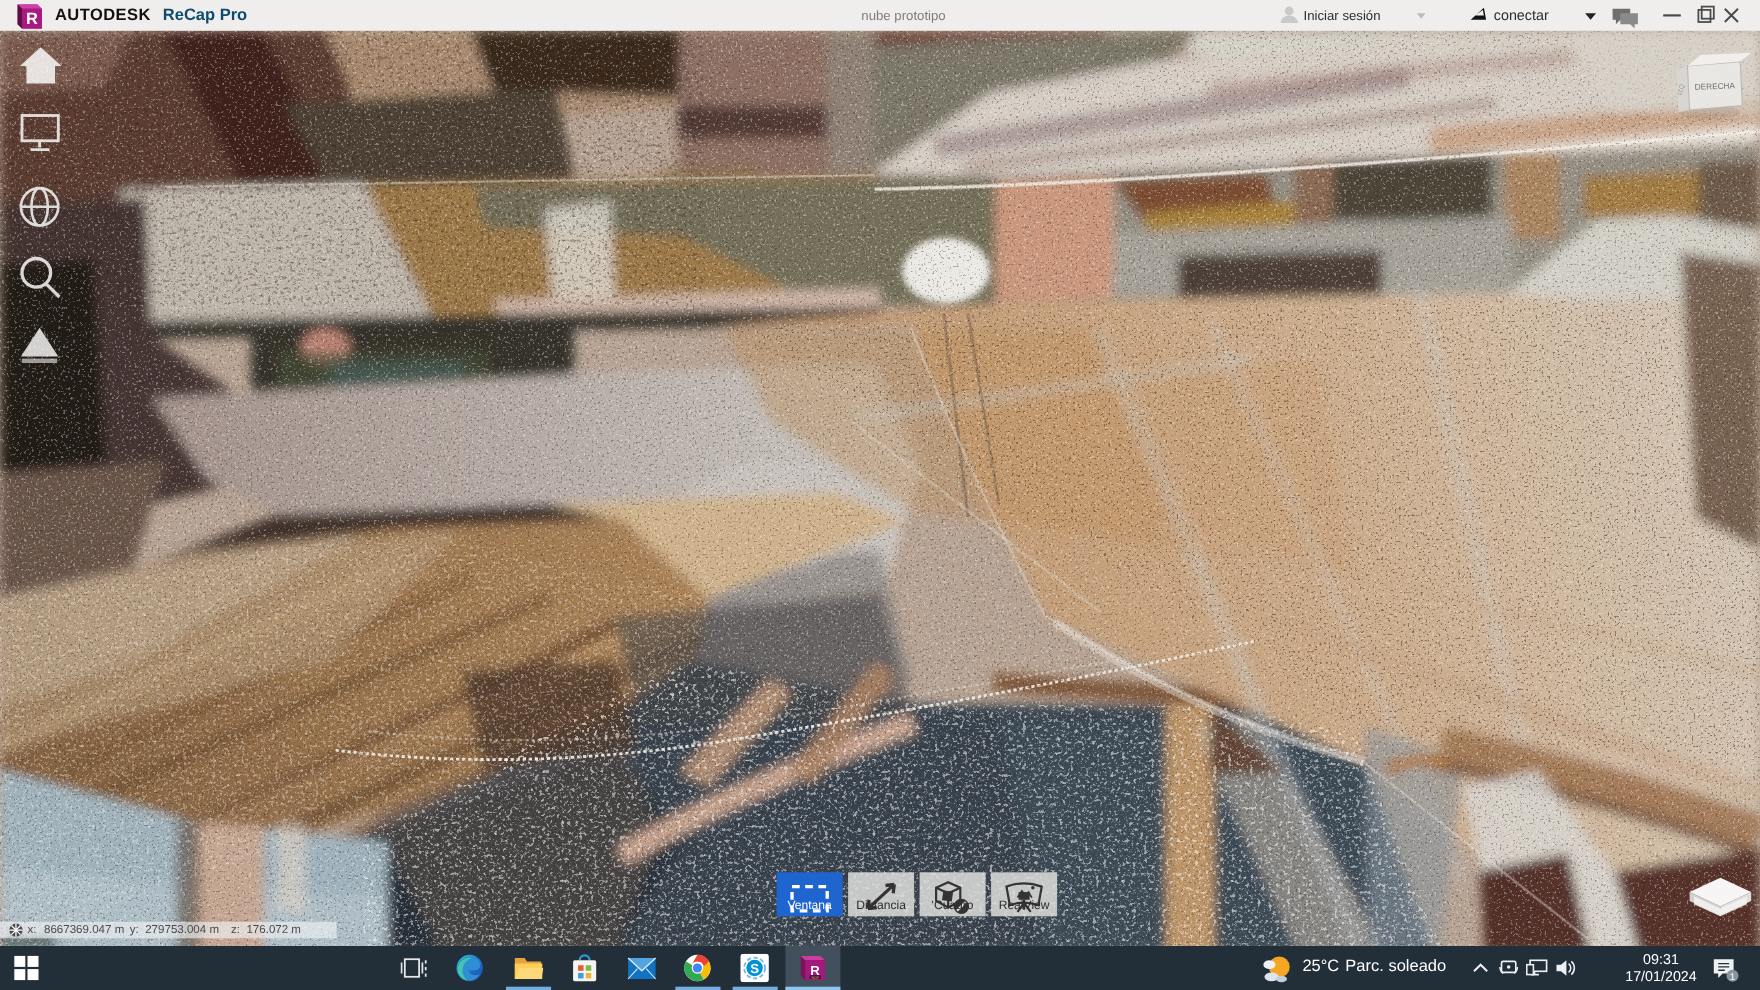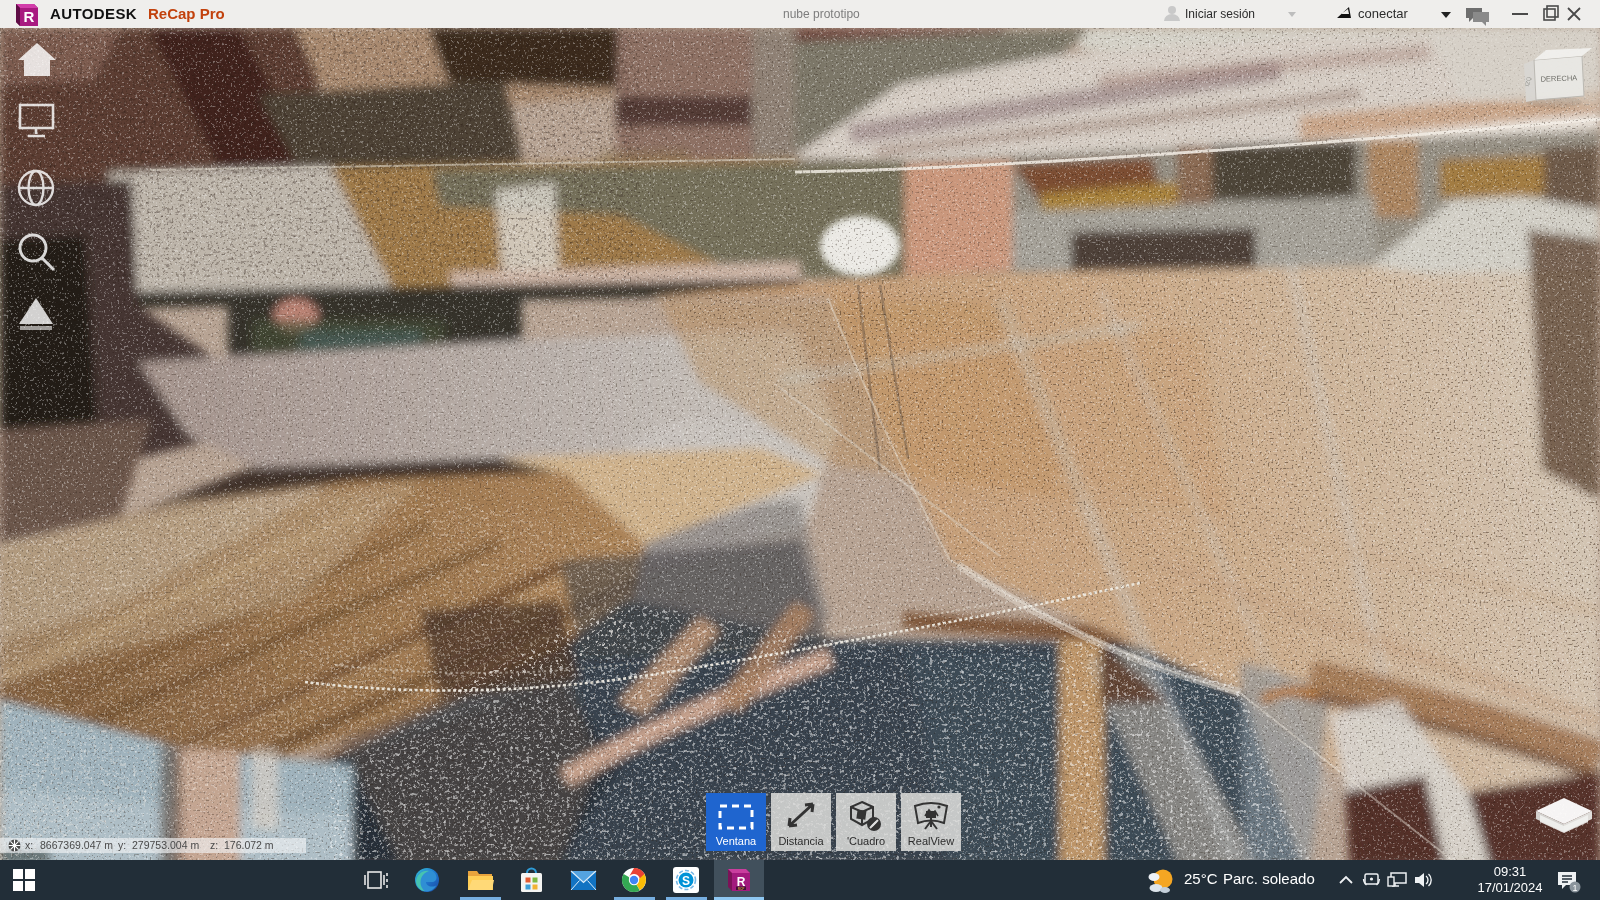--- a/index.html
+++ b/index.html
@@ -3,21 +3,21 @@
 <meta charset="utf-8">
 <style>
   html,body{margin:0;padding:0;width:1600px;height:900px;overflow:hidden;
     font-family:"Liberation Sans",sans-serif;background:#b7a393;}
   #titlebar{position:absolute;top:0;left:0;width:1600px;height:28px;background:#efeeec;z-index:50;}
   .tb{position:absolute;font-size:12px;color:#3a3a3a;top:7px;}
   #scene{position:absolute;top:28px;left:0;z-index:1;}
   #coordbar{position:absolute;top:838px;left:0;width:306px;height:15px;background:rgba(244,246,247,0.62);
     z-index:10;font-size:10.5px;color:#4a4a4a;}
   #coordbar span{position:absolute;top:1px;}
-  .bbtn{position:absolute;top:793px;width:60px;height:58px;z-index:10;text-align:center;}
+  .bbtn{position:absolute;top:793px;width:60px;height:40px;z-index:10;text-align:center;}
   .bbtn .lbl{position:absolute;bottom:4px;width:100%;font-size:11px;}
   #taskbar{position:absolute;top:860px;left:0;width:1600px;height:40px;background:#222e38;z-index:50;}
   .tk{position:absolute;}
   #searchbox{position:absolute;left:50px;top:2px;width:302px;height:35px;background:#ffffff;
     border:1px solid #7a7a7a;box-sizing:border-box;}
   #searchbox .txt{position:absolute;left:42px;top:8px;font-size:15px;color:#1f1f1f;}
   .trayTxt{color:#ffffff;font-size:15px;position:absolute;}
   .trayTxtS{color:#ffffff;font-size:13px;position:absolute;}
 </style>
 </head>
@@ -25,21 +25,21 @@
 
 <div id="titlebar">
   <svg width="30" height="28" style="position:absolute;left:12px;top:0px" viewBox="0 0 30 28">
     <polygon points="4,4 22,4 26,8 26,26 8,26 4,22" fill="#83125f"></polygon>
     <polygon points="4,4 22,4 26,8 8,8" fill="#d23daa"></polygon>
     <polygon points="4,4 8,8 8,26 4,22" fill="#5e0d45"></polygon>
     <rect x="8" y="8" width="18" height="18" fill="#a81a80"></rect>
     <text x="17" y="22" font-size="15" font-weight="bold" fill="#ffffff" text-anchor="middle" font-family="Liberation Sans">R</text>
   </svg>
   <span style="position:absolute;left:50px;top:5px;font-size:15px;color:#111;font-weight:bold;letter-spacing:0.4px;">AUTODESK</span>
-  <span style="position:absolute;left:148px;top:5px;font-size:15px;color:#c2410c;font-weight:bold;">ReCap Pro</span>
+  <span style="position:absolute;left:148px;top:5px;font-size:15px;color:#0c4a6e;font-weight:bold;">ReCap Pro</span>
   <span class="tb" style="left:763px;color:#7d7d7d;margin-left:20px;">nube prototipo</span>
   <svg width="500" height="28" style="position:absolute;left:1100px;top:0" viewBox="0 0 500 28">
 
     <circle cx="72" cy="10" r="4" fill="#c9c9c9"></circle>
       <path d="M64,21 a8,7 0 0 1 16,0 z" fill="#c9c9c9"></path>
     <text x="85" y="18" font-size="12" fill="#2c2c2c" font-family="Liberation Sans">Iniciar sesión</text>
     <path d="M188,12 l8,0 l-4,5 z" fill="#bdbdbd"></path>
 
     <path d="M237,18 L249,7 L251,18 Z M241,14 L249,14 L248,9 Z" fill="#111" fill-rule="evenodd"></path>
     <text x="258" y="18" font-size="13" fill="#2c2c2c" font-family="Liberation Sans">conectar</text>

